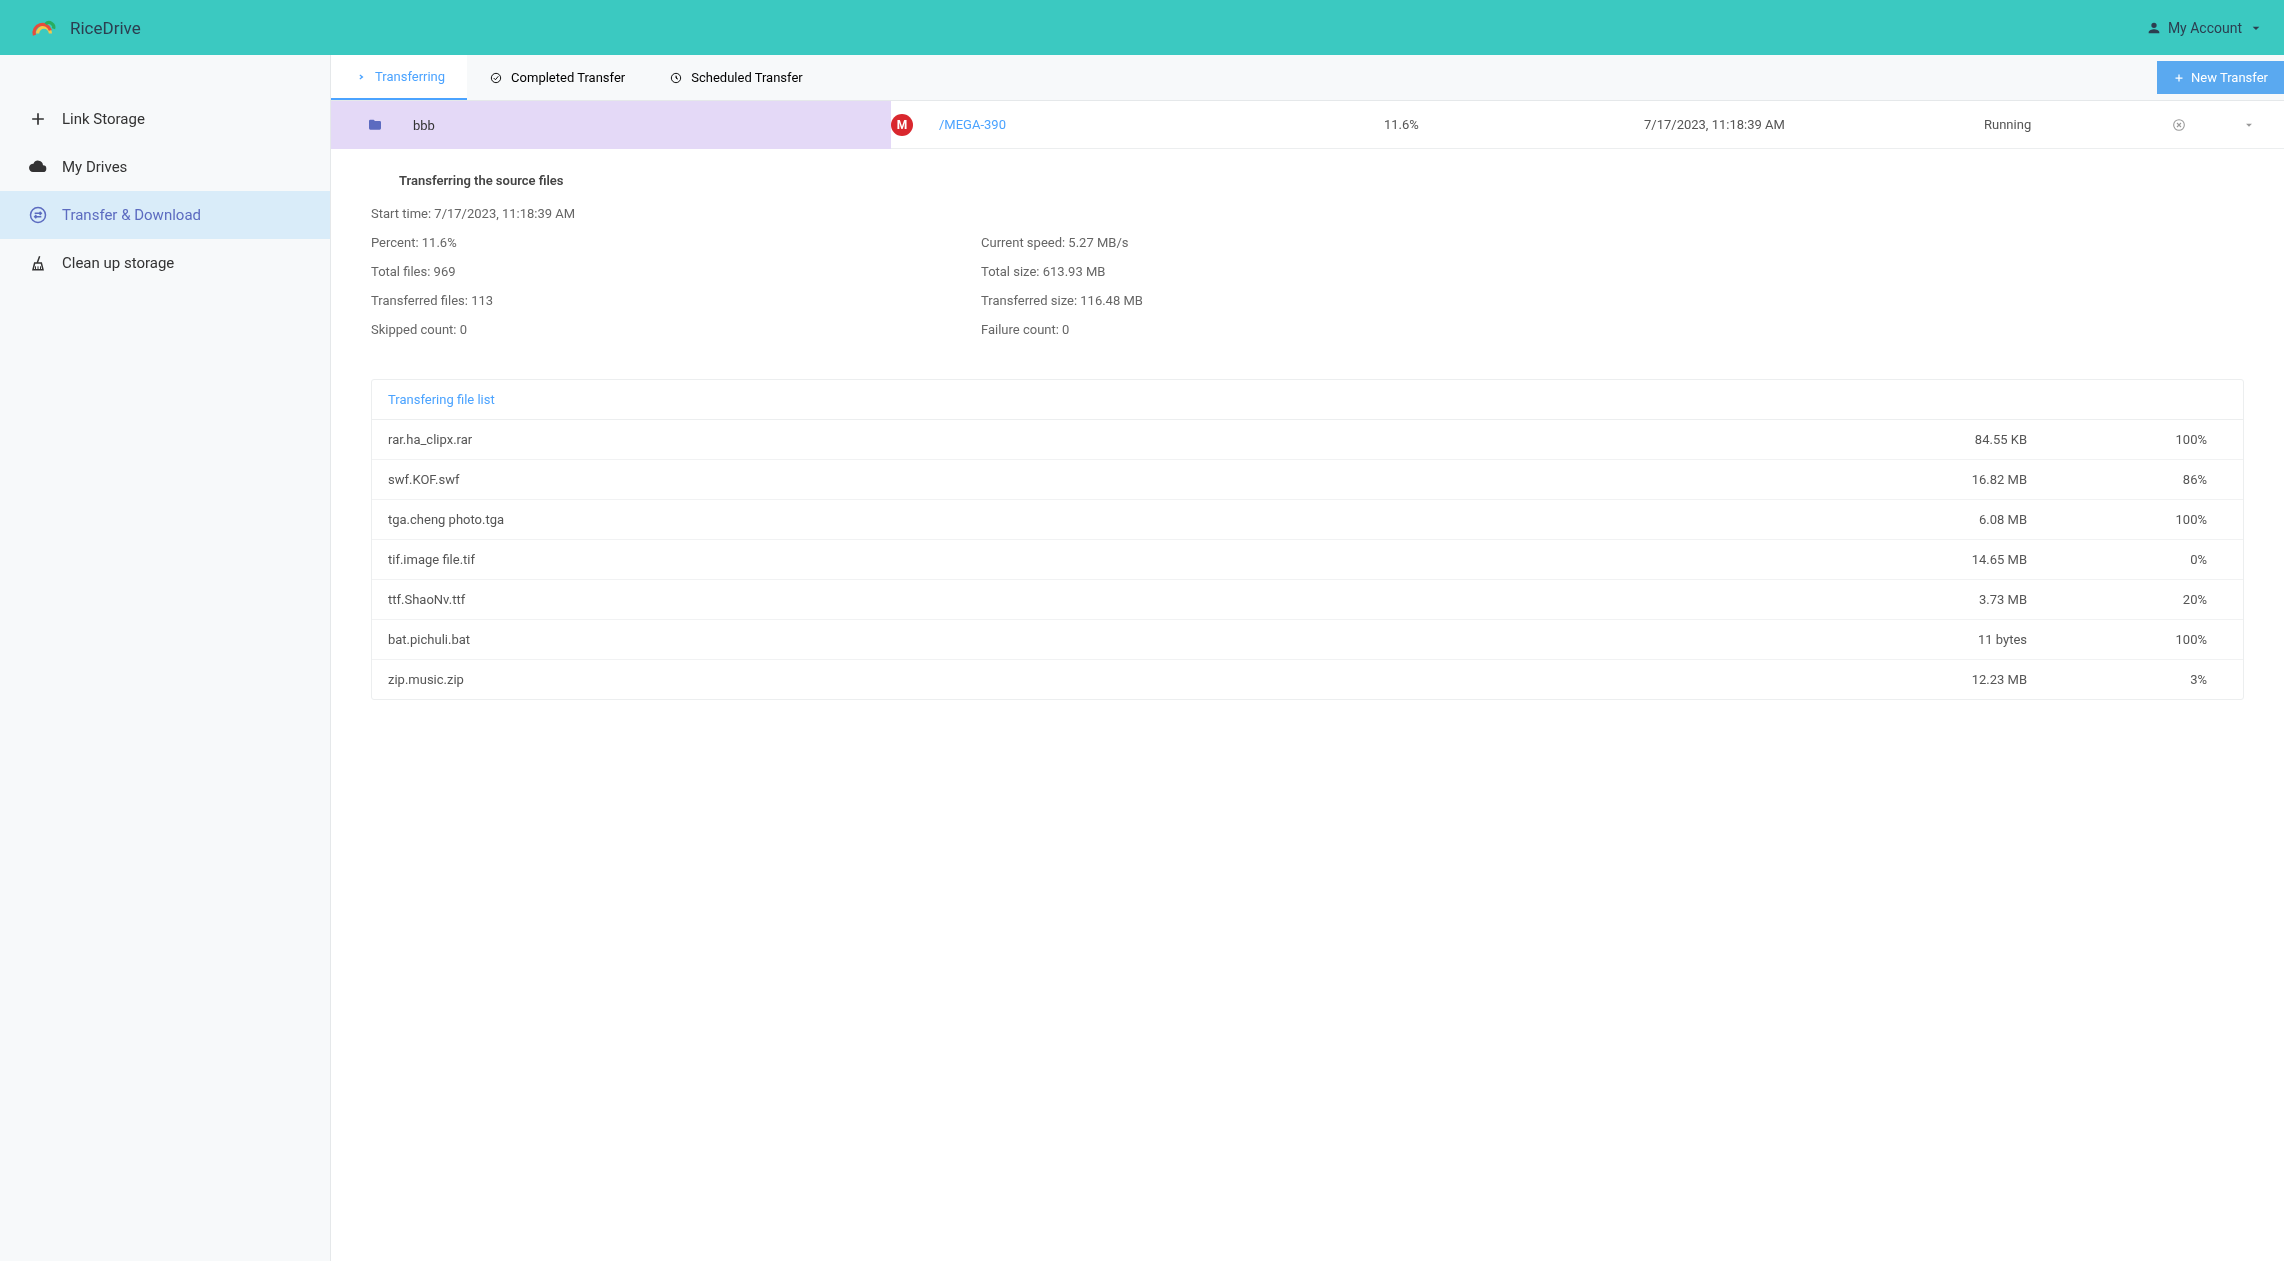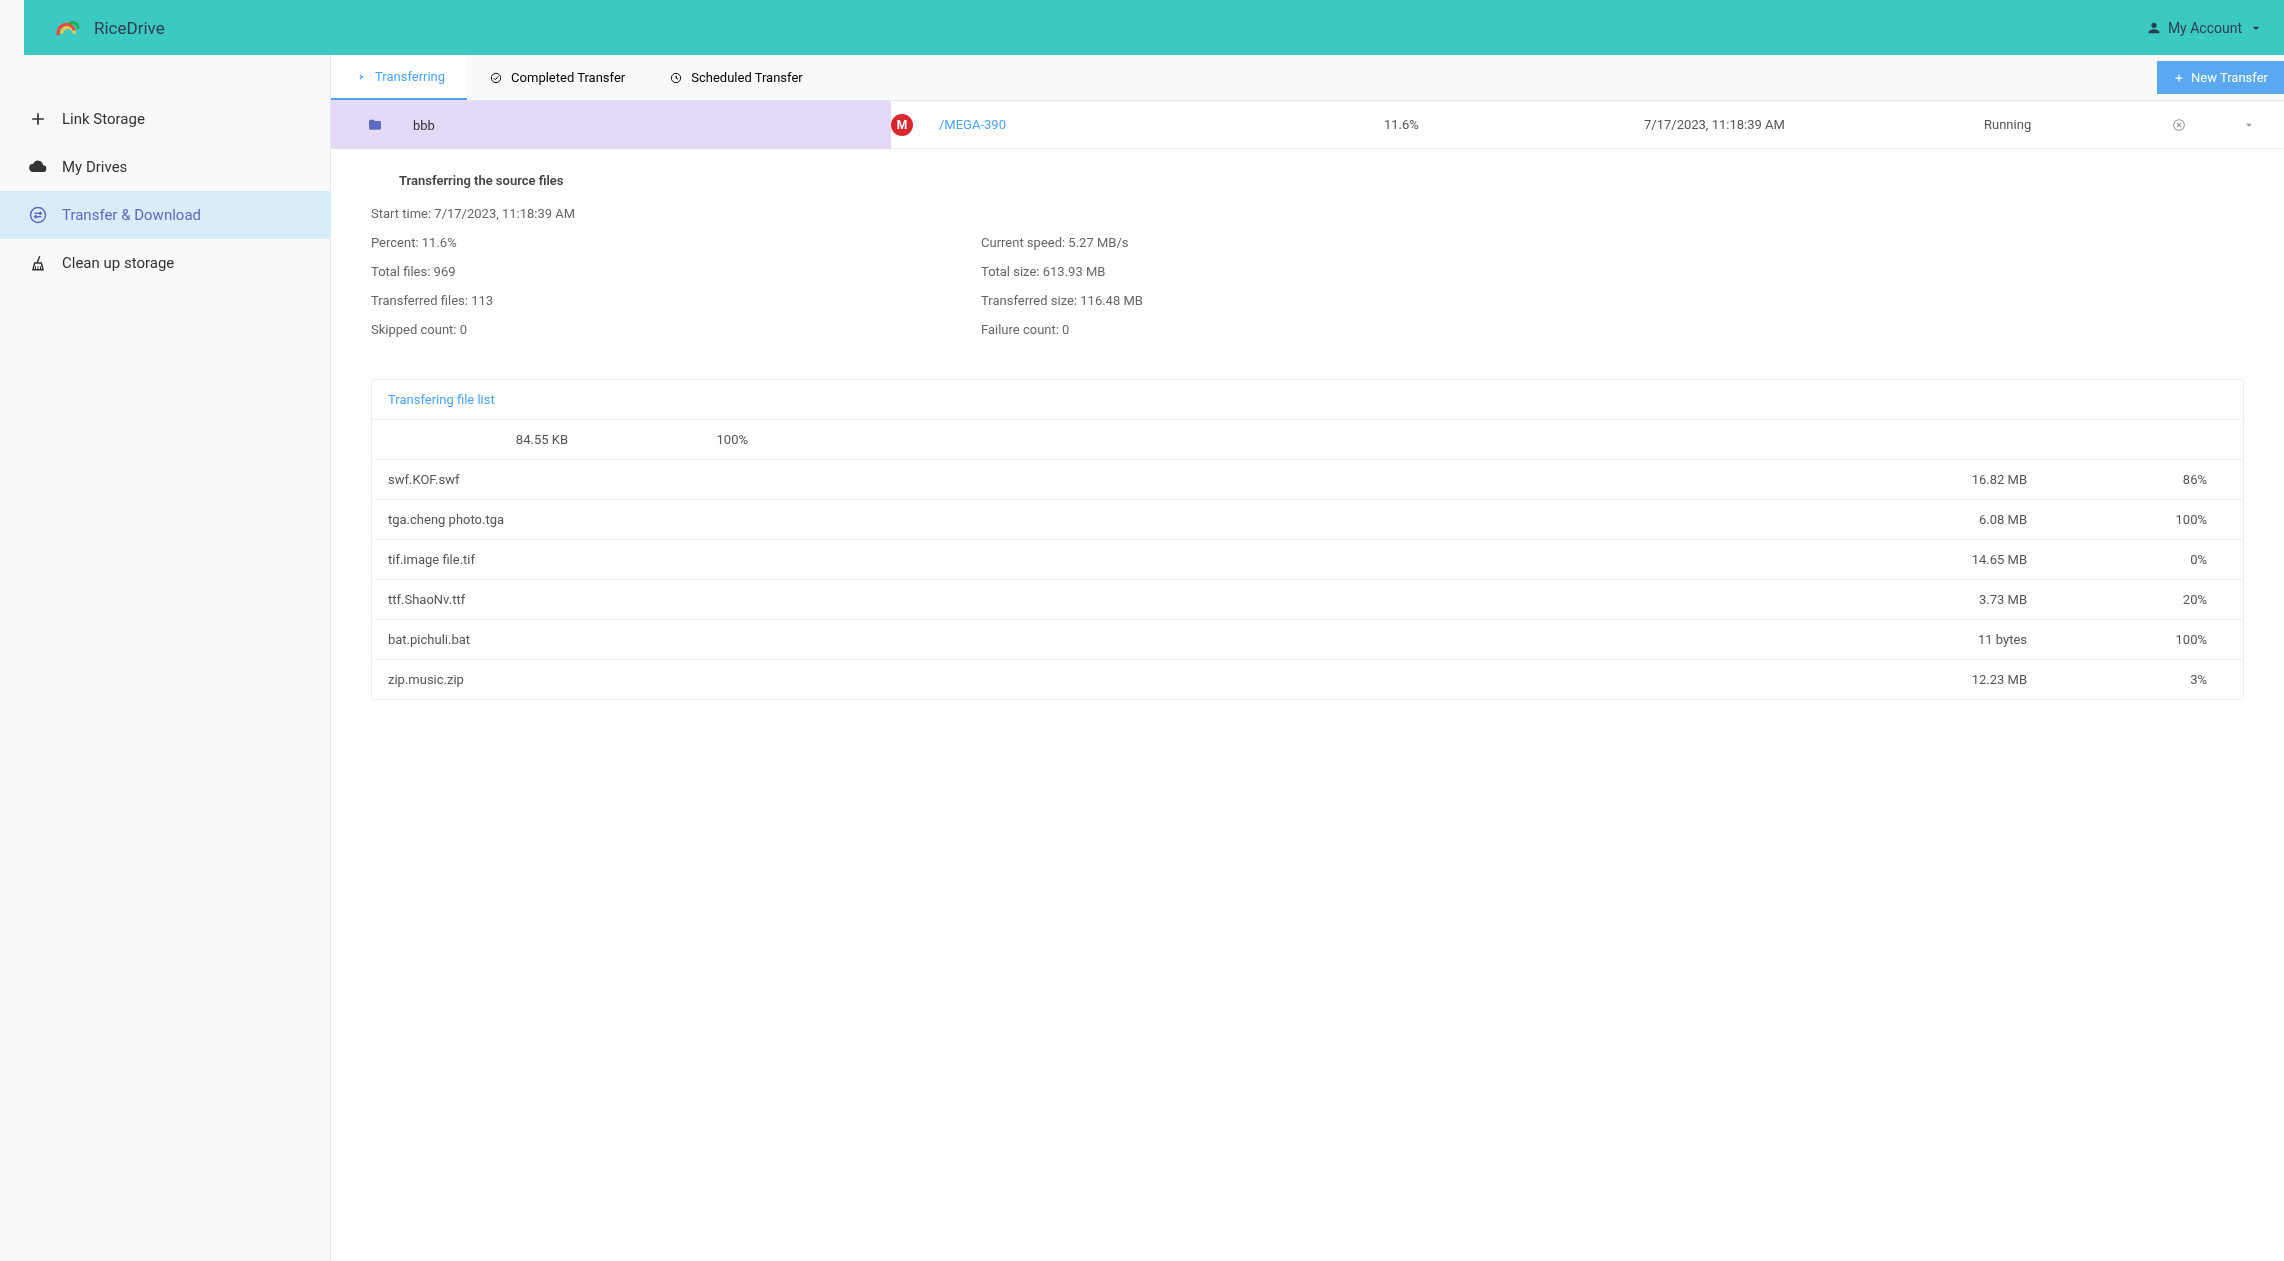--- a/index.html
+++ b/index.html
@@ -1,20 +1,20 @@
 <!DOCTYPE html>
 <html><head>
 <meta charset="utf-8">
 <style>
 * { margin: 0; padding: 0; box-sizing: border-box; font-family: -apple-system, BlinkMacSystemFont, "Segoe UI", Roboto, sans-serif; }
 body { background: #f7f9fa; color: #333; font-size: 14px; }
 .app { display: flex; flex-direction: column; height: 100vh; }
 
 
-.topbar { background: #3bc9c1; height: 55px; display: flex; align-items: center; justify-content: space-between; padding: 0 20px 0 28px; margin-left: 24px; }
+.topbar { background: #3bc9c1; height: 55px; display: flex; align-items: center; justify-content: space-between; padding: 0 20px 0 28px; }
 .brand { display: flex; align-items: center; gap: 10px; }
 .brand-logo { width: 32px; height: 24px; position: relative; }
 .brand-name { font-size: 17px; color: #2c3e50; font-weight: 400; }
 .account { display: flex; align-items: center; gap: 6px; color: #2c3e50; font-size: 14px; cursor: pointer; }
 .account svg { width: 16px; height: 16px; }
 
 
 .main { flex: 1; display: flex; overflow: hidden; }
 .sidebar { width: 330px; background: #f7f9fa; padding-top: 40px; }
 .nav-item { display: flex; align-items: center; gap: 14px; padding: 14px 28px; font-size: 15px; color: #333; cursor: pointer; }
@@ -218,20 +218,21 @@
             <div class="stat-line">Transferred size: 116.48 MB</div>
             <div class="stat-line">Failure count: 0</div>
           </div>
         </div>
       </div>
 
       <div class="filelist">
         <div class="fl-header">Transfering file list</div>
         <div id="fl-rows">
             <div class="fl-row">
+              <div class="fl-name">rar.ha_clipx.rar</div>
               <div class="fl-size">84.55 KB</div>
               <div class="fl-pct">100%</div>
             </div>
             <div class="fl-row">
               <div class="fl-name">swf.KOF.swf</div>
               <div class="fl-size">16.82 MB</div>
               <div class="fl-pct">86%</div>
             </div>
             <div class="fl-row">
               <div class="fl-name">tga.cheng photo.tga</div>

